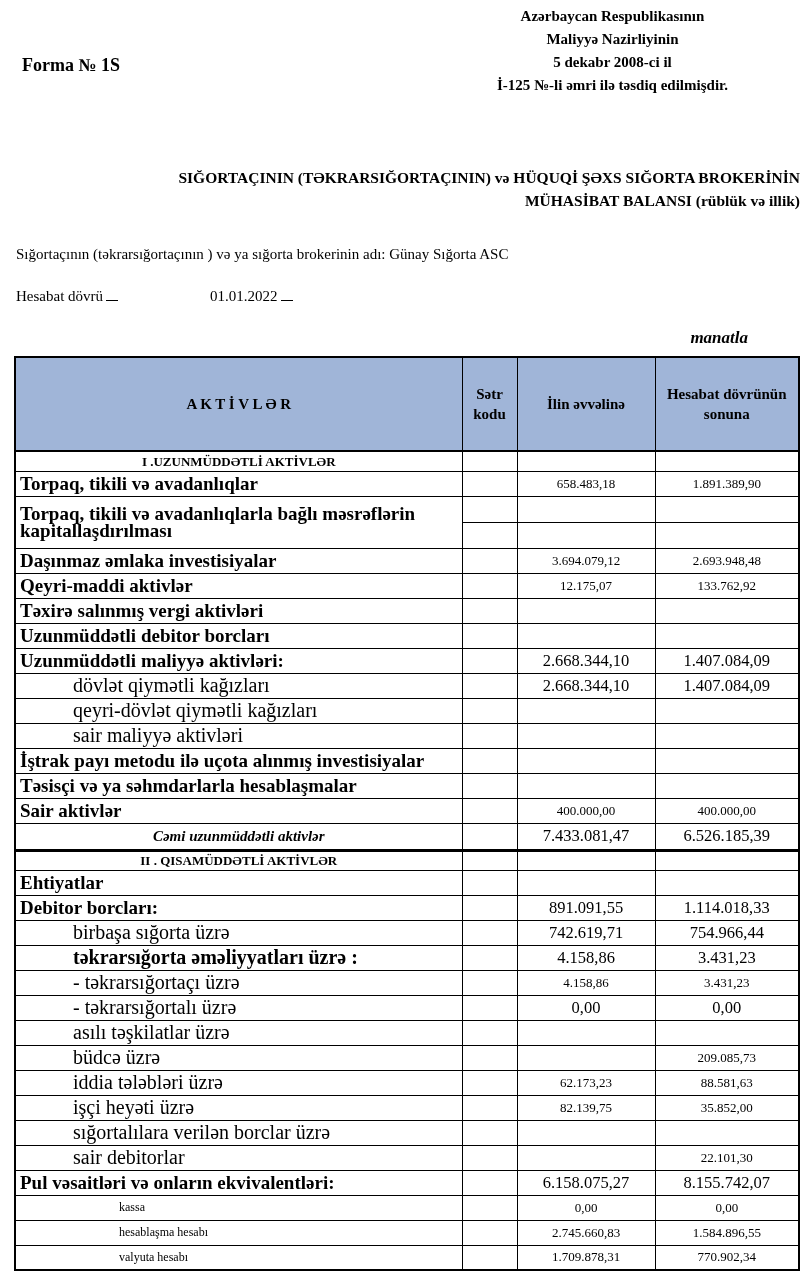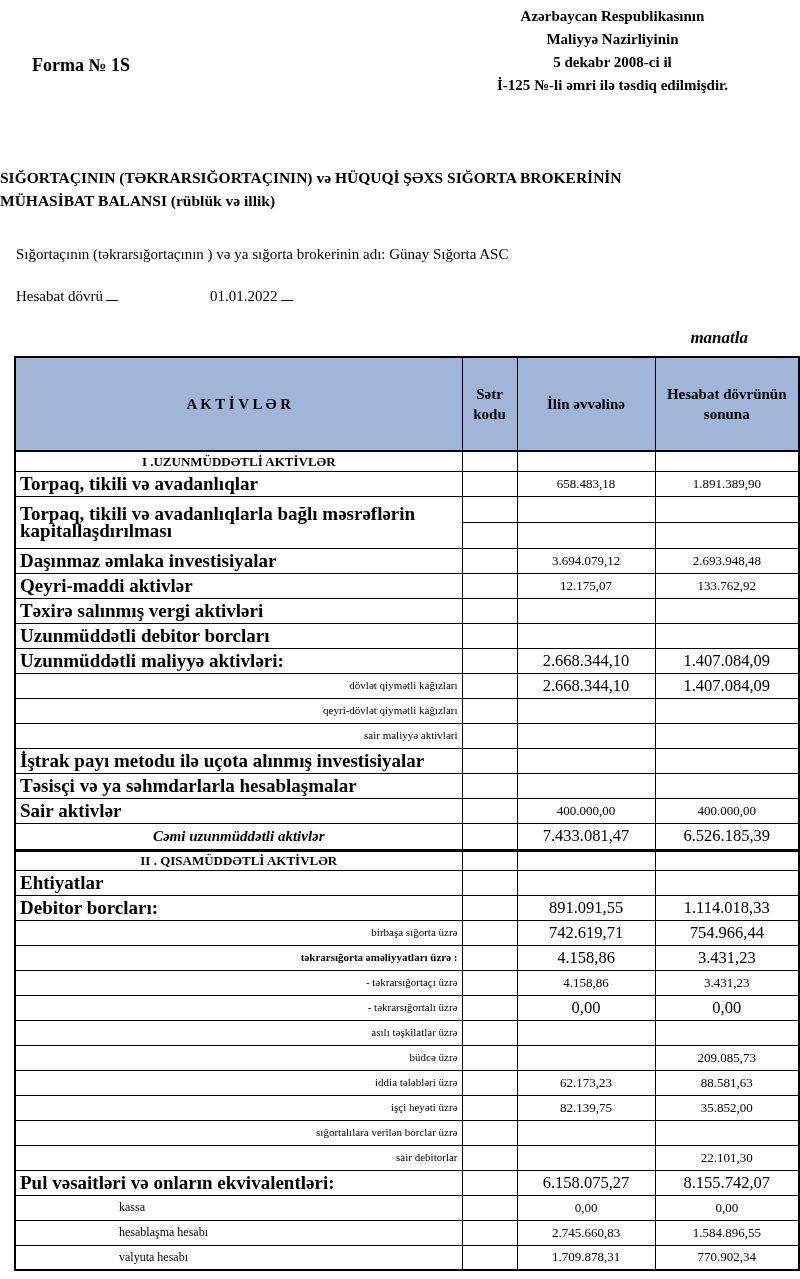--- a/index.html
+++ b/index.html
@@ -12,26 +12,26 @@
     font-family: "Liberation Serif", "DejaVu Serif", serif;
     position: relative;
   }
   .page { position: relative; width: 800px; height: 960px; }
 
   .approval-block {
     position: absolute; top: 5px; left: 430px; width: 365px;
     text-align: center; font-weight: bold; font-size: 15px; line-height: 23px;
   }
   .form-label {
-    position: absolute; top: 55px; left: 32px;
+    position: absolute; top: 55px; left: 22px;
     font-weight: bold; font-size: 18px;
   }
   .doc-title {
     position: absolute; top: 166px; left: 0; width: 100%;
-    text-align: left; font-weight: bold; font-size: 15.5px; line-height: 23px;
+    text-align: right; font-weight: bold; font-size: 15.5px; line-height: 23px;
   }
   .company-line { position: absolute; top: 246px; left: 16px; font-size: 15px; }
   .period-line { position: absolute; top: 287px; left: 16px; font-size: 15px; }
   .uline { display: inline-block; width: 12px; border-bottom: 1px solid #000; height: 14px; margin-left: 3px; }
   .period-value { margin-left: 92px; }
   .currency-note { position: absolute; top: 328px; right: 52px; font-weight: bold; font-style: italic; font-size: 17px; }
 
   table.balance {
     position: absolute; top: 356px; left: 14px;
     width: 784px; border-collapse: collapse; table-layout: fixed;
@@ -48,21 +48,21 @@
   }
   tbody tr { height: 25px; }
   tr.r-section { height: 20px; }
   tr.r-total { height: 27px; }
   tr.r-split { height: 26px; }
   tr.r-total td { border-top: 1px solid #000; border-bottom: 3px solid #000; }
 
   td.label { position: relative; line-height: 17px; margin-top: 28px; }
   .c-section { text-align: center; font-weight: bold; font-size: 13px; }
   .c-bold { font-weight: bold; font-size: 19px; }
-  .c-indent { padding-left: 57px !important; font-size: 11px; text-align: right; }
+  .c-indent { padding-left: 57px !important; font-size: 20px; }
   .c-indent.c-b { font-weight: bold; }
   .c-indent2 { padding-left: 103px !important; font-size: 12px; }
   .c-total { text-align: center; font-weight: bold; font-style: italic; font-size: 15px; }
 
   td.v { text-align: center; }
   td.v.sm { font-size: 13px; }
   td.v.lg { font-size: 16.5px; margin-left: 18px; }
 </style>
 </head>
 <body>

